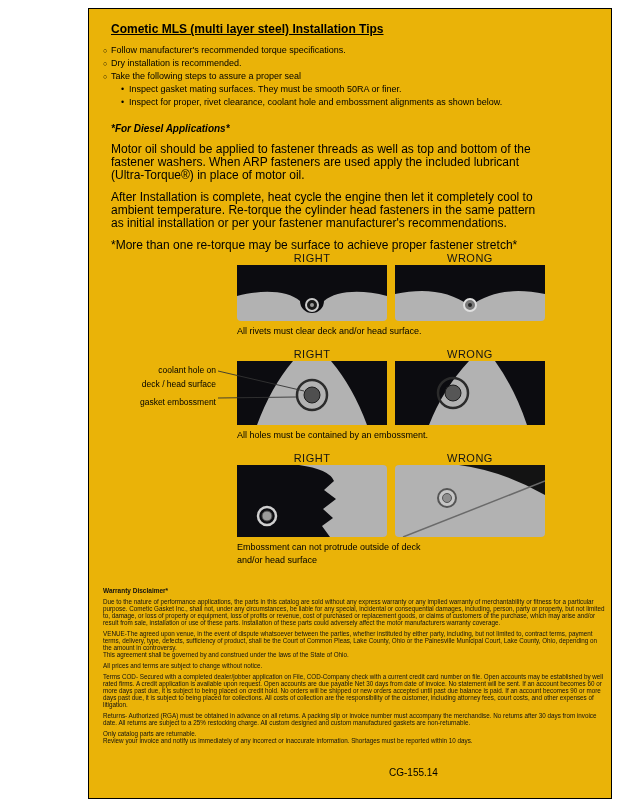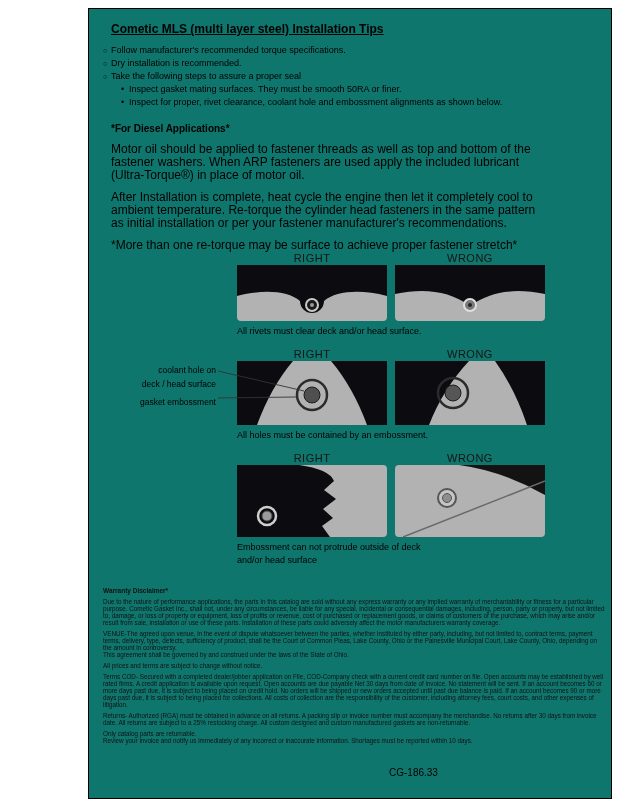--- a/index.html
+++ b/index.html
@@ -4,32 +4,32 @@
 <style>
   html,body { margin:0; padding:0; }
   body {
     width:618px; height:800px; position:relative;
     background:#ffffff; color:#000;
     font-family:"Liberation Sans", sans-serif;
     overflow:hidden;
   }
   .page-frame {
     position:absolute; left:88px; top:8px; width:524px; height:791px;
-    border:1px solid #000; box-sizing:border-box; background:#0f766e; overflow:hidden;
+    border:1px solid #000; box-sizing:border-box; background:#eab308; overflow:hidden;
   }
   .doc-title {
     margin:13px 0 0 22px; font-size:12px; font-weight:bold;
     text-decoration:underline;
   }
   .tips { margin:8px 0 0 14px; }
   .tip { display:flex; font-size:9px; line-height:13px; }
   .tip .bullet { width:8px; font-size:7px; line-height:13px; text-align:left; }
   .subtip { margin-left:18px; }
   .subtip .bullet { font-size:9px; }
-  .diesel-heading { margin:14px 0 0 22px; font-size:10px; font-weight:bold; }
+  .diesel-heading { margin:14px 0 0 22px; font-size:10px; font-weight:bold;font-style:italic; }
   .para { margin:9px 0 0 22px; width:430px; font-size:12px; line-height:13px; }
   .diagrams { }
   .drow { position:relative; margin:0 0 10px 148px; width:308px; }
   .dlabels { display:flex; gap:8px; font-size:11px; line-height:13px; color:#141414; }
   .dlabels span { width:150px; text-align:center; letter-spacing:0.5px; }
   .dpanels { display:flex; gap:8px; }
   .panel { width:150px; }
   .panel svg { display:block; }
   .caption { margin-top:4px; font-size:9px; line-height:13px; white-space:pre-line; }
   .annot {
@@ -178,15 +178,15 @@
     <p>Due to the nature of performance applications, the parts in this catalog are sold without any express warranty or any implied warranty of merchantability or fitness for a particular purpose.  Cometic Gasket Inc., shall not, under any circumstances, be liable for any special, incidental or consequential damages, including, person, party or property, but not limited to, damage, or loss of property or equipment, loss of profits or revenue, cost of purchased or replacement goods, or claims of customers of the purchase, which may arise and/or result from sale, installation or use of these parts.  Installation of these parts could adversely affect the motor manufacturers warranty coverage.</p>
     <p class="tight">VENUE-The agreed upon venue, in the event of dispute whatsoever between the parties, whether instituted by either party, including, but not limited to, contract terms, payment terms, delivery, type, defects, sufficiency of product, shall be the Court of Common Pleas, Lake County, Ohio or the Painesville Municipal Court, Lake County, Ohio, depending on the amount in controversy.</p>
     <p>This agreement shall be governed by and construed under the laws of the State of Ohio.</p>
     <p>All prices and terms are subject to change without notice.</p>
     <p>Terms COD- Secured with a completed dealer/jobber application on File, COD-Company check with a current credit card number on file.  Open accounts may be established by well rated firms.  A credit application is available upon request.  Open accounts are due payable Net 30 days from date of invoice.  No statement will be sent.  If an account becomes 60 or more days past due, it is subject to being placed on credit hold.  No orders will be shipped or new orders accepted until past due balance is paid.  If an account becomes 90 or more days past due, it is subject to being placed for collections.  All costs of collection are the responsibility of the customer, including attorney fees, court costs, and other expenses of litigation.</p>
     <p>Returns- Authorized (RGA) must be obtained in advance on all returns.  A packing slip or invoice number must accompany the merchandise.  No returns after 30 days from invoice date.  All returns are subject to a 25% restocking charge.  All custom designed and custom manufactured gaskets are non-returnable.</p>
     <p class="tight">Only catalog parts are returnable.</p>
     <p>Review your invoice and notify us immediately of any incorrect or inaccurate information.  Shortages must be reported within 10 days.</p>
   </div>
 
-  <div class="doc-num">CG-186.33</div>
+  <div class="doc-num">CG-155.14</div>
 
 </div>
 
 </body></html>

